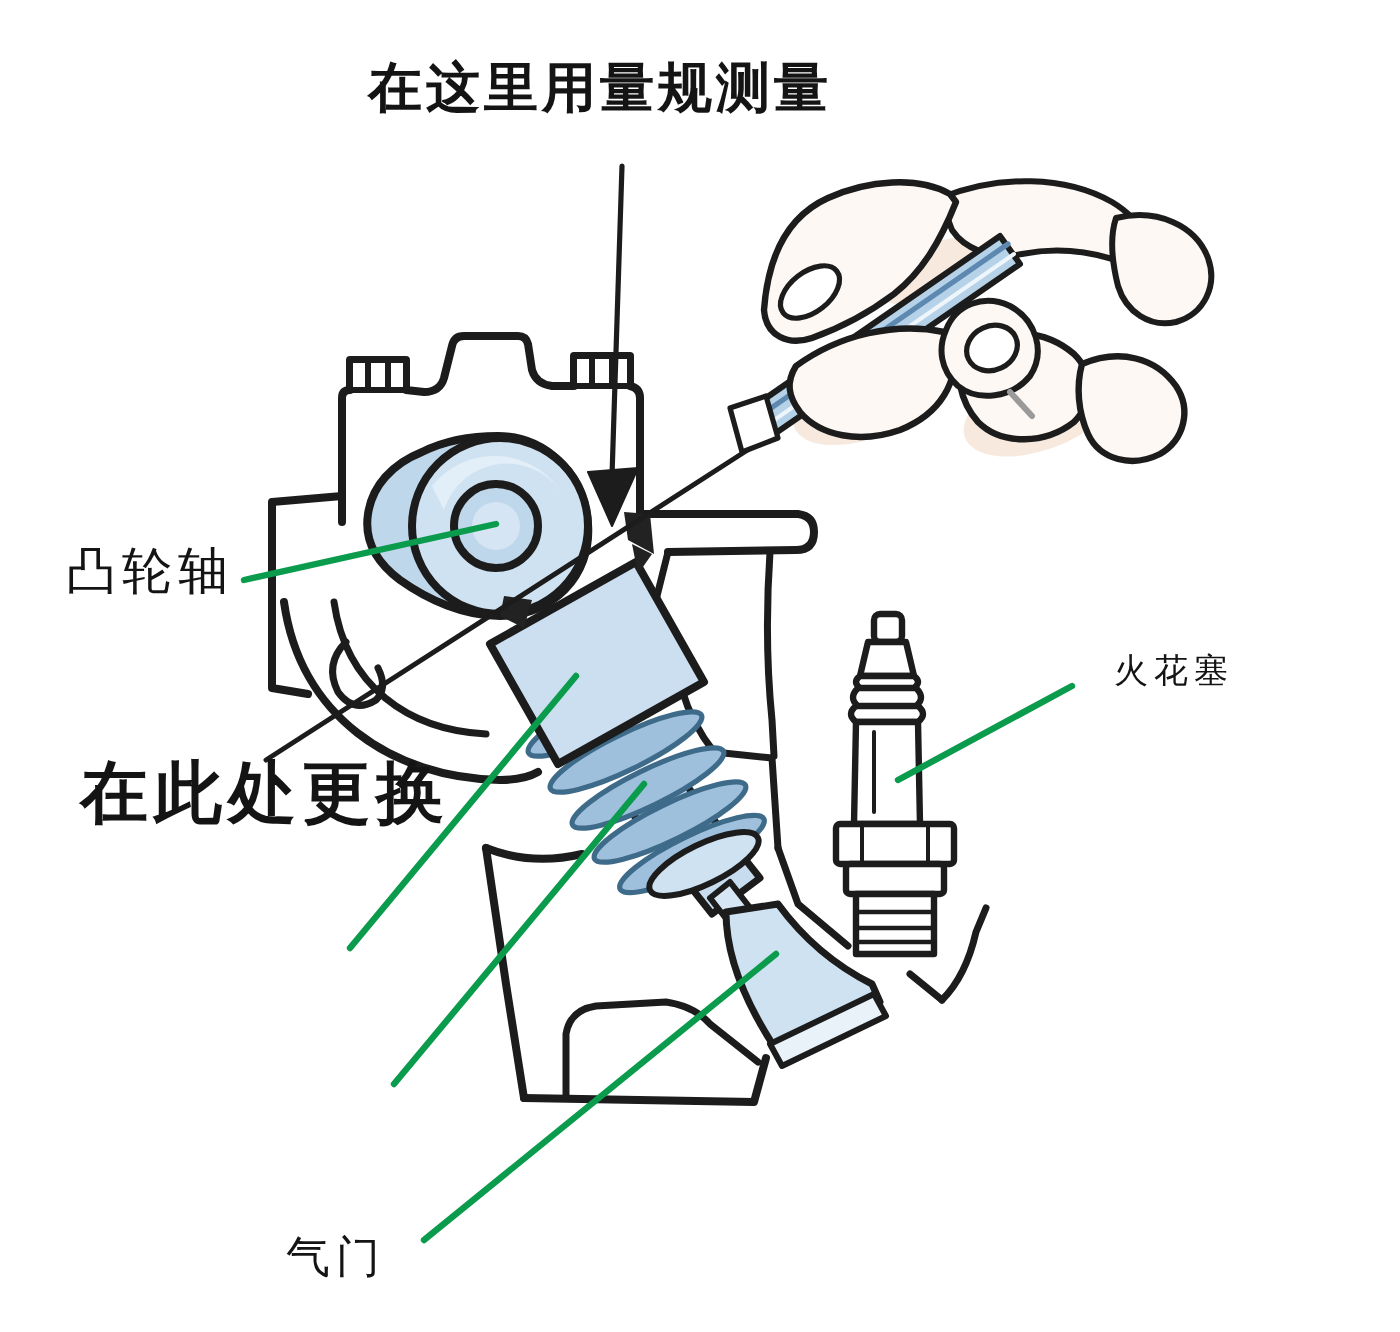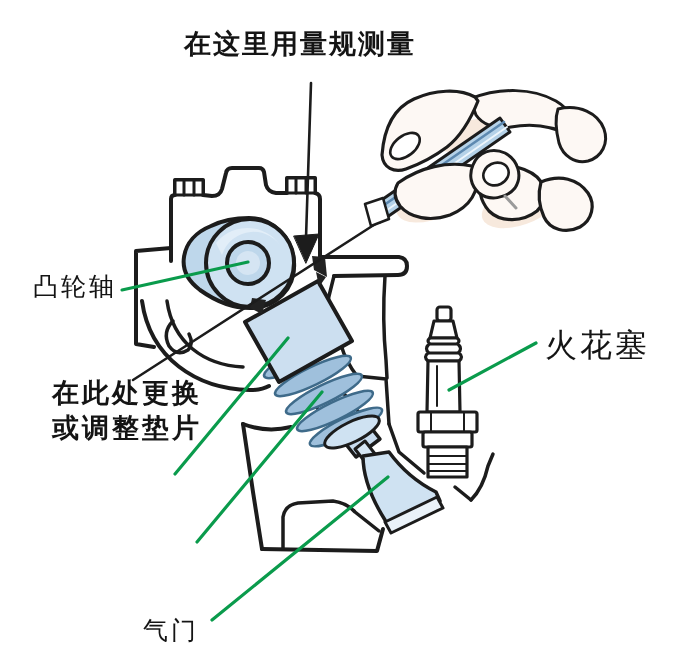--- a/index.html
+++ b/index.html
@@ -2,25 +2,25 @@
 <html><head>
 <meta charset="utf-8">
 <style>
   html,body{margin:0;padding:0;background:#ffffff;}
   #canvas{position:relative;width:700px;height:666px;background:#ffffff;overflow:hidden;
           font-family:Liberation Serif, serif;color:#111;padding-left:20px;}
   #art{position:absolute;left:0;top:0;width:700px;height:666px;}
   .lbl{position:absolute;color:#141414;white-space:nowrap;line-height:1.25;text-align:center;}
   #lbl-title{left:140px;top:28px;width:320px;text-align:center;font-size:27px;font-weight:bold;letter-spacing:2px;}
   #lbl-cam{left:33px;top:271px;font-size:25px;letter-spacing:3px;}
-  #lbl-shim{left:52px;top:376px;font-size:27px;font-weight:bold;letter-spacing:3px;line-height:1.3;}
+  #lbl-shim{left:40px;top:376px;font-size:34px;font-weight:bold;letter-spacing:3px;line-height:1.3;}
   #lbl-lifter{left:50px;top:461px;font-size:25px;letter-spacing:3px;}
   #lbl-spring{left:72px;top:530px;font-size:25px;letter-spacing:3px;}
-  #lbl-valve{left:143px;top:615px;font-size:25px;letter-spacing:3px;}
-  #lbl-plug{left:545px;top:325px;font-size:32px;letter-spacing:3px;}
+  #lbl-valve{left:143px;top:615px;font-size:22px;letter-spacing:3px;}
+  #lbl-plug{left:557px;top:325px;font-size:17px;letter-spacing:3px;}
 </style>
 </head>
 <body>
 
 <div id="canvas">
 
 <svg id="art" viewBox="0 0 700 666" fill="none" stroke-linecap="round" stroke-linejoin="round">
 
   <g stroke="#1c1c1c" stroke-width="4">
 
@@ -158,21 +158,20 @@
     <line x1="536" y1="343" x2="449" y2="390" stroke="#0a9b4c"></line>
   </g>
 </svg>
 
 <div id="lbl-title" class="lbl">在这里用量规测量</div>
 
 <div id="lbl-cam" class="lbl">凸轮轴</div>
 
 <div id="lbl-shim" class="lbl">
   <div>在此处更换</div>
-  <div>或调整垫片</div>
 </div>
 
 
 
 <div id="lbl-valve" class="lbl">气门</div>
 
 <div id="lbl-plug" class="lbl">火花塞</div>
 
 </div>
 

